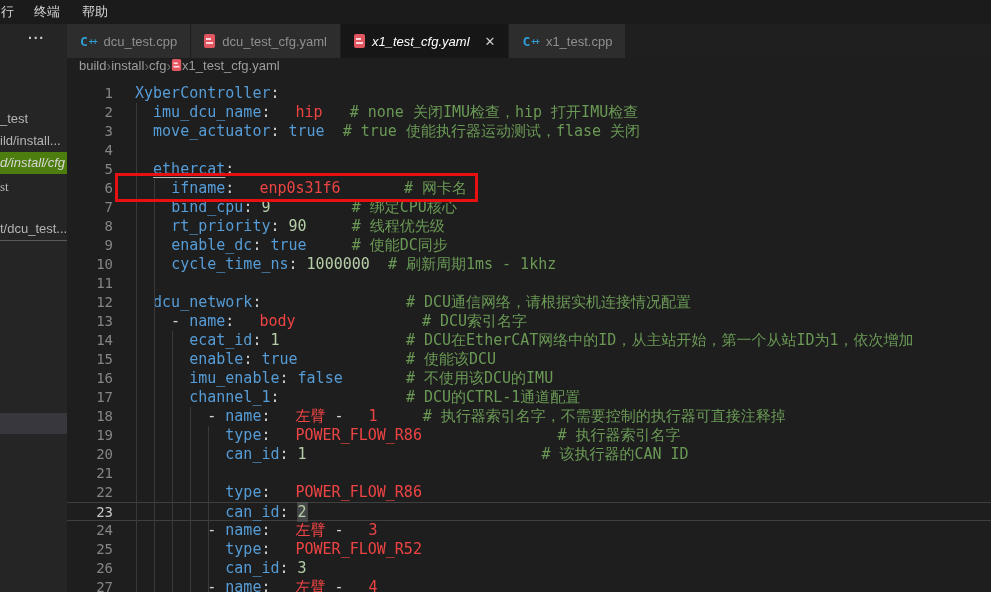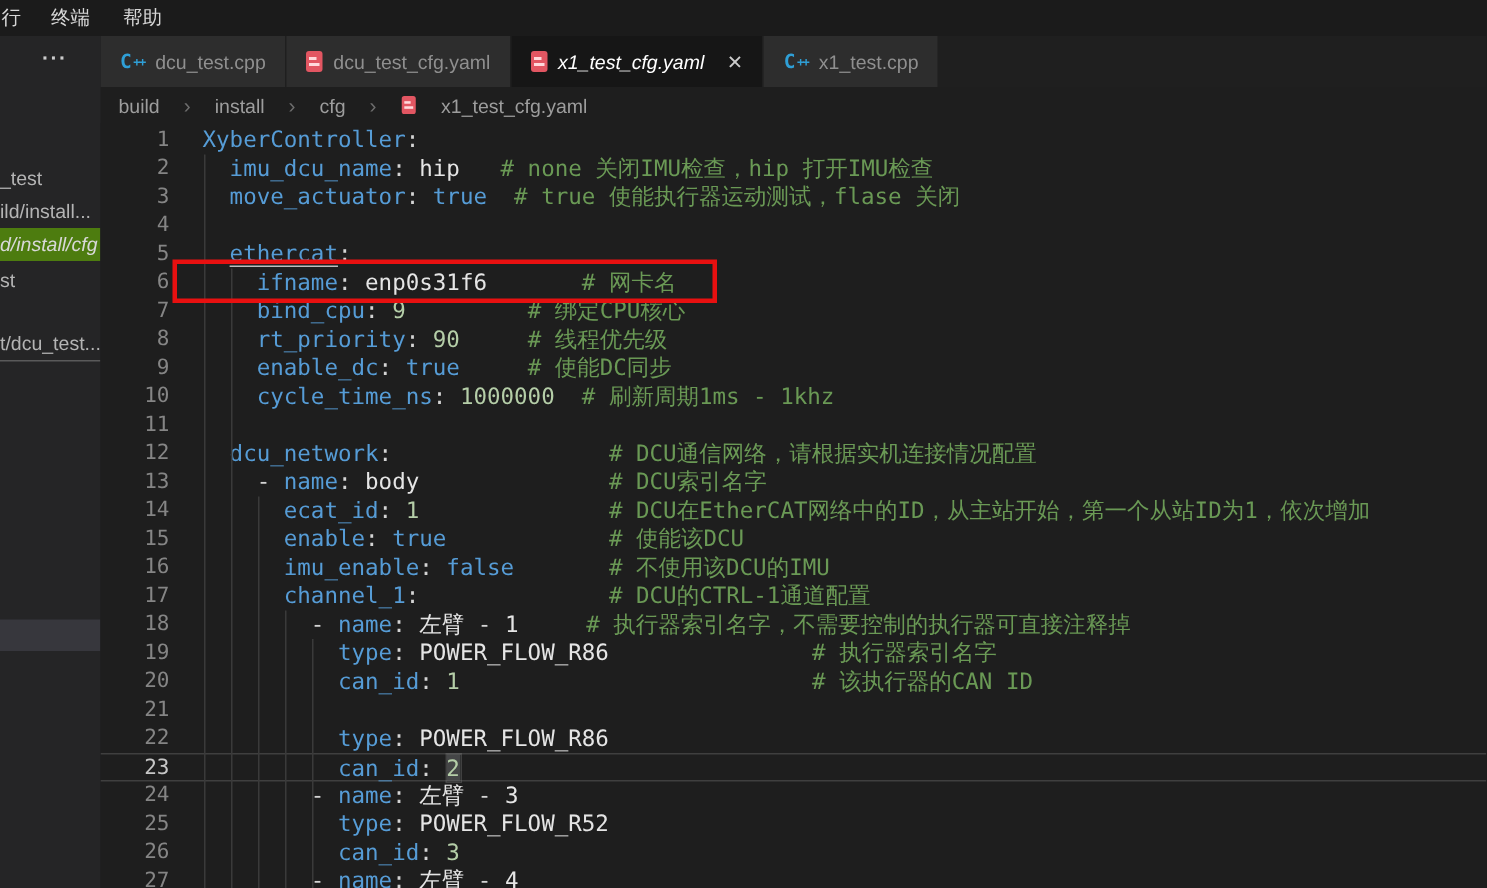--- a/index.html
+++ b/index.html
@@ -28,33 +28,33 @@
   .tab.active{background:#161616;color:#ffffff;}
   .tab.active .tlabel{font-style:italic;}
   .tclose{margin-left:8px;color:#cccccc;font-size:13px;line-height:1;cursor:pointer;}
   .fico{display:inline-flex;align-items:center;justify-content:center;flex:0 0 auto;}
   .fico.cpp{color:#2f9fd6;font-weight:bold;font-size:13px;font-family:"DejaVu Sans Mono",monospace;}
   .fico.cpp small{font-size:8px;margin-left:1px;letter-spacing:-1px;}
   .yamlpage{width:11px;height:14px;background:#e25662;border-radius:2px;position:relative;}
   .yamlpage:before{content:"";position:absolute;left:2px;top:4px;width:5px;height:1.5px;background:#ffd9dc;}
   .yamlpage:after{content:"";position:absolute;left:2px;top:8px;width:7px;height:1.5px;background:#ffd9dc;}
   
-  .breadcrumbs{height:24px;display:flex;align-items:center;gap:16px;padding-left:12px;
+  .breadcrumbs{height:24px;display:flex;gap:0;padding-left:12px;
     color:#9d9d9d;font-size:13px;background:#1e1e1e;flex:0 0 auto;}
   .bc-sep{color:#6d6d6d;font-size:14px;}
   .breadcrumbs .yamlpage{transform:scale(.85);}
   
   .editor{flex:1;position:relative;background:#1e1e1e;overflow:hidden;padding-top:2px;
     font-family:"DejaVu Sans Mono","Liberation Mono",monospace;font-size:15px;}
   .cl{display:flex;height:19px;line-height:19px;white-space:pre;box-sizing:border-box;}
   .cl .ln{width:46px;flex:0 0 auto;text-align:right;color:#858585;font-size:14px;}
   .cl .code{padding-left:22px;}
   .cl.cur{border-top:1px solid #3f3f3f;border-bottom:1px solid #3f3f3f;}
   .cl.cur .ln{color:#c6c6c6;}
-  .k{color:#569cd6;} .s{color:#e5e5e5;} .n{color:#b5cea8;} .b{color:#569cd6;}
+  .k{color:#569cd6;} .s{color:#ef4444;margin-left:16px;} .n{color:#b5cea8;} .b{color:#569cd6;}
   .c{color:#6a9955;margin-top:40px;} .d{color:#d4d4d4;}
   .u{text-decoration:underline;text-underline-offset:3px;text-decoration-color:#bdbdbd;}
   .wh{background:rgba(95,97,98,.6);box-shadow:0 0 0 1px rgba(130,130,130,.35);}
   .guide{position:absolute;width:1px;background:#3a3a3a;bottom:0;}
   .redbox{position:absolute;border:3px solid #e81010;box-sizing:border-box;pointer-events:none;}
 </style>
 </head>
 <body>
 
 <div class="root">
@@ -62,21 +62,21 @@
       <span class="mitem">行</span>
       <span class="mitem">终端</span>
       <span class="mitem">帮助</span>
     </div>
   <div class="mainrow">
     <div class="sidebar">
       <div class="sb-more">···</div>
     <div class="sb-item" style="top: 84px;">_test</div>
         <div class="sb-item" style="top: 106px;">ild/install...</div>
         <div class="sb-item sel it" style="top: 128px;">d/install/cfg</div>
-        <div class="sb-item" style="top: 152px;">st</div>
+        <div class="sb-item" style="top: 152px; font-family: Liberation Serif, serif;">st</div>
         <div class="sb-item" style="top: 194px; text-align: center;">t/dcu_test...</div>
         <div class="sb-sep" style="top: 216px;"></div>
         <div class="sb-empty" style="top: 389px;"></div>
       </div>
     <div class="egroup">
       <div class="tabbar">
           <div class="tab">
             <span class="fico cpp">C<small>++</small></span>
             <span class="tlabel">dcu_test.cpp</span>
           </div>

